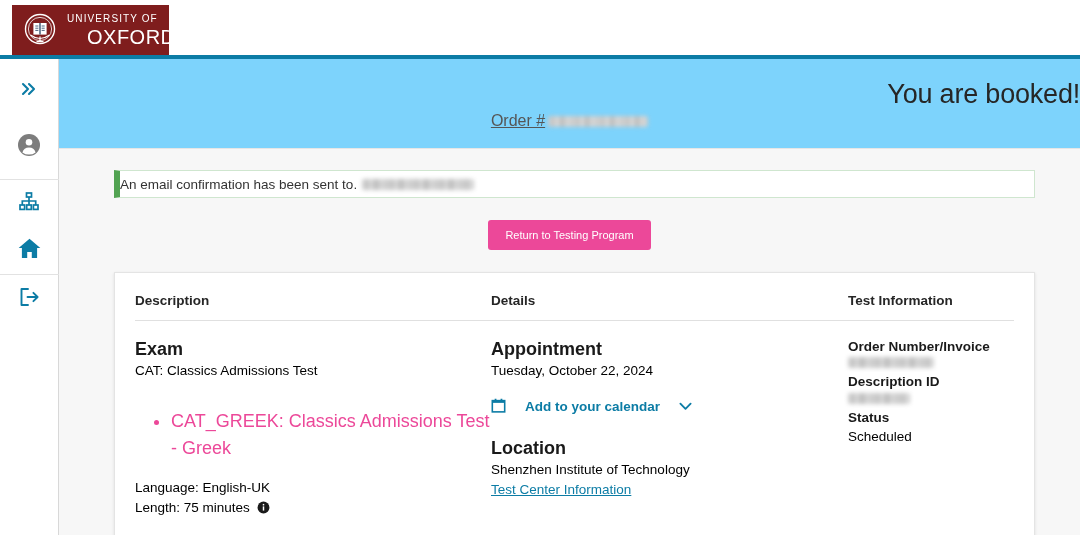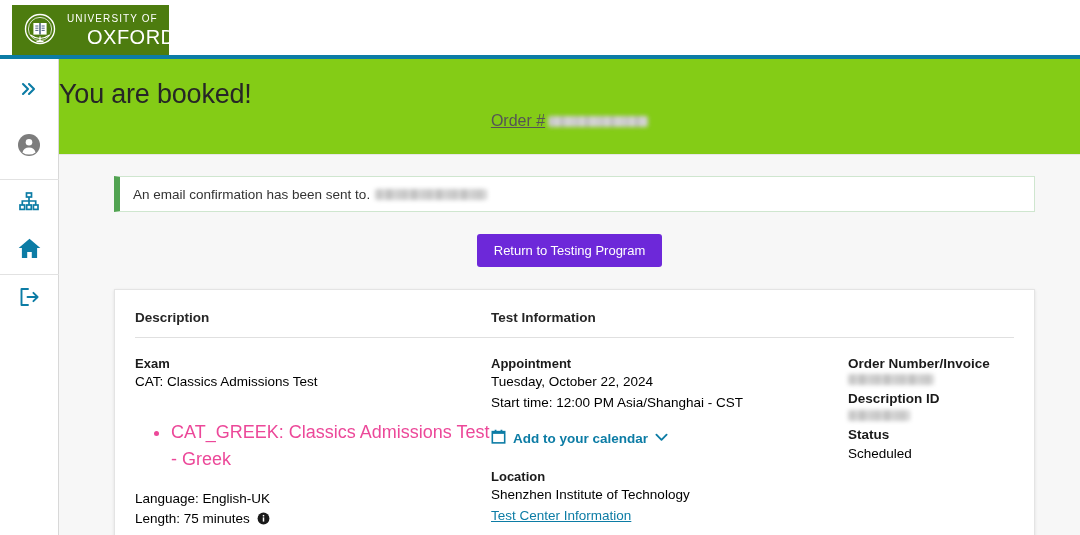--- a/index.html
+++ b/index.html
@@ -14,21 +14,21 @@
   
   .header {
     height: 59px;
     background: #ffffff;
     position: relative;
   }
   .logo-block {
     position: absolute;
     left: 12px; top: 5px;
     width: 157px; height: 50px;
-    background: #4d7c0f;
+    background: #7f1d1d;
     display: flex;
     align-items: center;
     padding-left: 8px;
   }
   .crest { width: 40px; height: 40px; flex: 0 0 40px; }
   .logo-text {
     margin-left: 7px;
     color: #ffffff;
     line-height: 1;
   }
@@ -85,24 +85,24 @@
   .side-gap { height: 9px; }
 
   
   .main {
     flex: 1;
     background: #f7f7f7;
     position: relative;
     overflow: hidden;
   }
   .title-area {
-    background: #84cc16;
+    background: #7dd3fc;
     padding-top: 20px;
-    padding-bottom: 24px;
-    text-align: left;
+    padding-bottom: 18px;
+    text-align: right;
     border-bottom: 1px solid #e6e6e6;
   }
   .page-title {
     font-size: 27px;
     font-weight: 400;
     color: #262626;
     margin: 0 0 2px 0;
     letter-spacing: -0.2px;
   }
   .order-line {
@@ -125,41 +125,40 @@
     vertical-align: middle;
   }
   .redact.order-num { width: 100px; height: 11px; }
 
   
   .alert {
     margin: 21px 45px 0 55px;
     background: #ffffff;
     border: 1px solid #cfe6cf;
     border-left: 6px solid #52a352;
-    height: 36px;
-    display: flex;
-    align-items: center;
-    padding-left: 13px;
+    height: 28px;
+    display: flex;
+    align-items: center;
     font-size: 13.5px;
     color: #333;
     gap: 5px;
   }
   .alert .redact.email { width: 112px; height: 11px; }
 
   
   .btn-row {
     margin-top: 22px;
     display: flex;
     justify-content: center;
   }
   .btn-primary {
-    background: #6d28d9;
+    background: #ec4899;
     color: #ffffff;
     border: none;
-    font-size: 13px;
+    font-size: 11px;
     font-family: "Liberation Sans", sans-serif;
     padding: 9px 17px;
     border-radius: 3px;
     cursor: pointer;
   }
 
   
   .card {
     margin: 22px 45px 0 55px;
     background: #ffffff;
@@ -176,21 +175,21 @@
   .col-a { width: 356px; flex: 0 0 356px; }
   .col-b { width: 357px; flex: 0 0 357px; }
   .col-c { flex: 1; }
   .col-head {
     font-size: 13.5px;
     font-weight: bold;
     color: #262626;
   }
   .card-body { display: flex; }
   .sec-title {
-    font-size: 13px;
+    font-size: 18px;
     font-weight: bold;
     color: #1a1a1a;
     margin: 0 0 1px 0;
   }
   .sec-line {
     font-size: 13.5px;
     color: #000000;
     margin: 0 0 1px 0;
     line-height: 1.45;
   }
@@ -208,21 +207,21 @@
     line-height: 1.5;
   }
   .info-icon {
     display: inline-block;
     vertical-align: -2px;
     margin-left: 3px;
   }
   .cal-link {
     display: flex;
     align-items: center;
-    gap: 7px;
+    gap: 19px;
     color: #0c7ca5;
     font-size: 13.5px;
     font-weight: bold;
     cursor: pointer;
   }
   .chev {
     font-size: 11px;
     font-weight: bold;
   }
   .plain-link {
@@ -351,20 +350,21 @@
     </div>
 
     <div class="btn-row">
       <button class="btn-primary">Return to Testing Program</button>
     </div>
 
     <div class="card">
 
       <div class="card-head">
         <div class="col-a col-head">Description</div>
+        <div class="col-b col-head">Details</div>
         <div class="col-c col-head">Test Information</div>
       </div>
 
       <div class="card-body">
 
         <div class="col-a">
           <div class="sec-title">Exam</div>
           <div class="sec-line">CAT: Classics Admissions Test</div>
           <div class="spacer-16"></div>
           <div class="spacer-10"></div>
@@ -381,21 +381,20 @@
                 <rect x="7.1" y="6.6" width="1.8" height="5.2" fill="#ffffff"></rect>
                 <rect x="7.1" y="3.6" width="1.8" height="1.9" fill="#ffffff"></rect>
               </svg>
             </span>
           </div>
         </div>
 
         <div class="col-b">
           <div class="sec-title">Appointment</div>
           <div class="sec-line">Tuesday, October 22, 2024</div>
-          <div class="sec-line">Start time: 12:00 PM Asia/Shanghai - CST</div>
           <div class="spacer-16"></div>
           <div class="cal-link">
             <span>
               <svg width="15" height="15" viewBox="0 0 16 16">
                 <rect x="1.4" y="2.8" width="13.2" height="12" fill="none" stroke="#0c7ca5" stroke-width="1.7"></rect>
                 <rect x="1.4" y="2.8" width="13.2" height="2.4" fill="#0c7ca5"></rect>
                 <rect x="3.9" y="0.8" width="1.9" height="3" fill="#0c7ca5"></rect>
                 <rect x="10.2" y="0.8" width="1.9" height="3" fill="#0c7ca5"></rect>
               </svg>
             </span>

